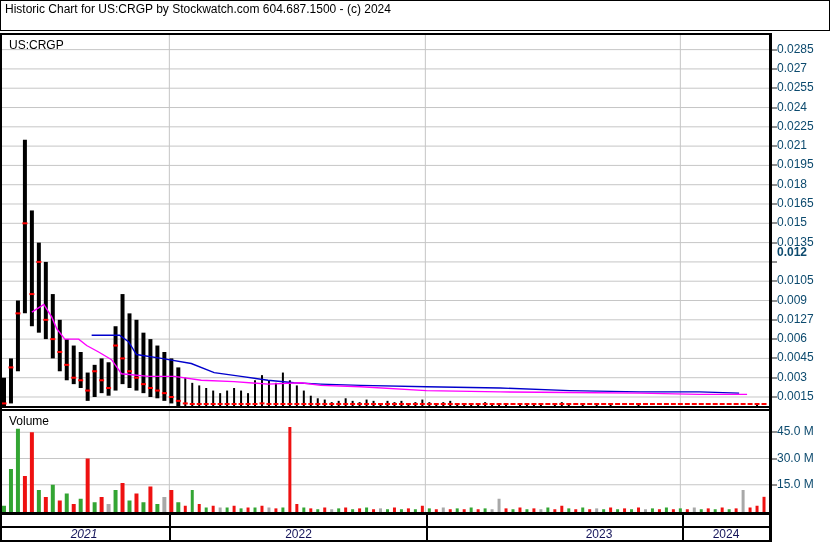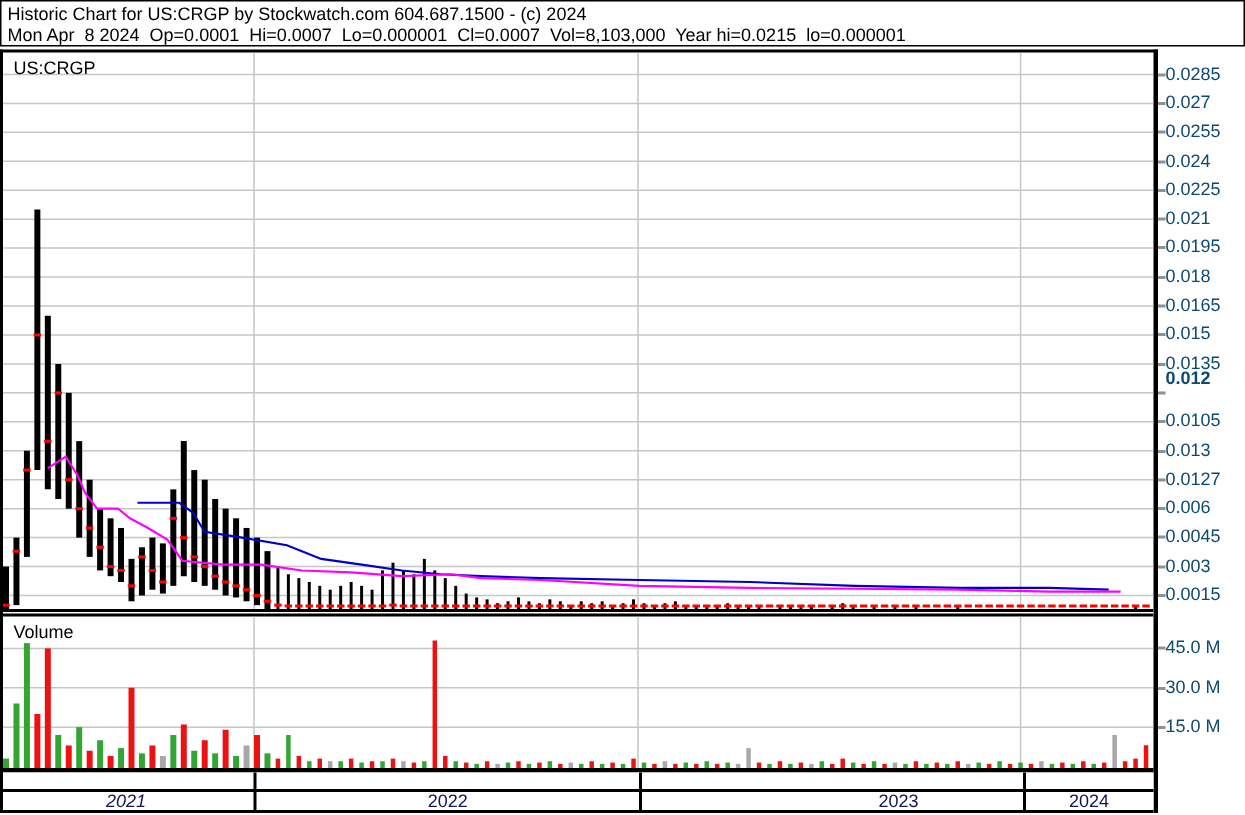--- a/index.html
+++ b/index.html
@@ -40,21 +40,20 @@
   .axis-tick{position:absolute;width:5px;height:2px;background:#909090;}
   svg{display:block;position:absolute;left:0;top:0;}
 </style>
 </head>
 <body>
 
 <div class="page">
 
   <div class="header">
     <div class="title-line">Historic Chart for US:CRGP by Stockwatch.com 604.687.1500 - (c) 2024</div>
-    <div class="quote-line">Mon Apr  8 2024  Op=0.0001  Hi=0.0007  Lo=0.000001  Cl=0.0007  Vol=8,103,000  Year hi=0.0215  lo=0.000001</div>
   </div>
 
   <div class="chartbox">
     <div class="price-pane">
       <svg id="priceSvg" width="100%" height="100%" viewBox="0 0 770 371" preserveAspectRatio="none">
           <line x1="0" y1="14.619000000000028" x2="770" y2="14.619000000000028" stroke="#c6c6c6" stroke-width="1"></line>
           <line x1="0" y1="33.918000000000006" x2="770" y2="33.918000000000006" stroke="#c6c6c6" stroke-width="1"></line>
           <line x1="0" y1="53.21700000000004" x2="770" y2="53.21700000000004" stroke="#c6c6c6" stroke-width="1"></line>
           <line x1="0" y1="72.51600000000002" x2="770" y2="72.51600000000002" stroke="#c6c6c6" stroke-width="1"></line>
           <line x1="0" y1="91.815" x2="770" y2="91.815" stroke="#c6c6c6" stroke-width="1"></line>
@@ -459,21 +458,21 @@
       <div class="axis-label" style="left: 777px; top: 196.011px;">0.0165</div>
       <div class="axis-tick" style="left: 772px; top: 203.011px;"></div>
       <div class="axis-label" style="left: 777px; top: 215.31px;">0.015</div>
       <div class="axis-tick" style="left: 772px; top: 222.31px;"></div>
       <div class="axis-label" style="left: 777px; top: 234.609px;">0.0135</div>
       <div class="axis-tick" style="left: 772px; top: 241.609px;"></div>
       <div class="axis-label" style="left: 777px; top: 245px; font-weight: bold;">0.012</div>
       <div class="axis-tick" style="left: 772px; top: 260.908px;"></div>
       <div class="axis-label" style="left: 777px; top: 273.207px;">0.0105</div>
       <div class="axis-tick" style="left: 772px; top: 280.207px;"></div>
-      <div class="axis-label" style="left: 777px; top: 292.506px;">0.013</div>
+      <div class="axis-label" style="left: 777px; top: 292.506px;">0.009</div>
       <div class="axis-tick" style="left: 772px; top: 299.506px;"></div>
       <div class="axis-label" style="left: 777px; top: 311.805px;">0.0127</div>
       <div class="axis-tick" style="left: 772px; top: 318.805px;"></div>
       <div class="axis-label" style="left: 777px; top: 331.104px;">0.006</div>
       <div class="axis-tick" style="left: 772px; top: 338.104px;"></div>
       <div class="axis-label" style="left: 777px; top: 350.403px;">0.0045</div>
       <div class="axis-tick" style="left: 772px; top: 357.403px;"></div>
       <div class="axis-label" style="left: 777px; top: 369.702px;">0.003</div>
       <div class="axis-tick" style="left: 772px; top: 376.702px;"></div>
       <div class="axis-label" style="left: 777px; top: 389.001px;">0.0015</div>

